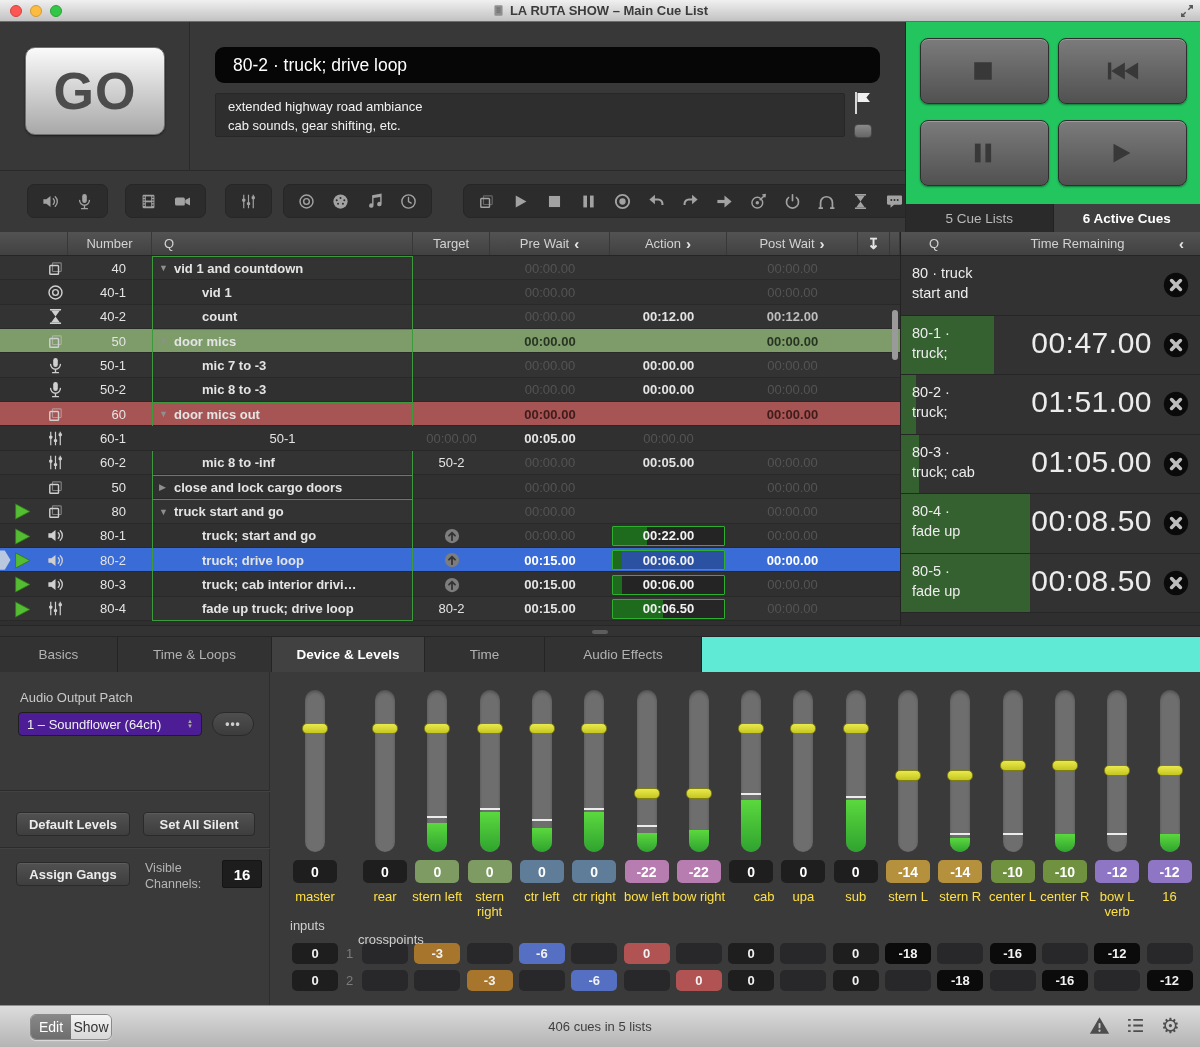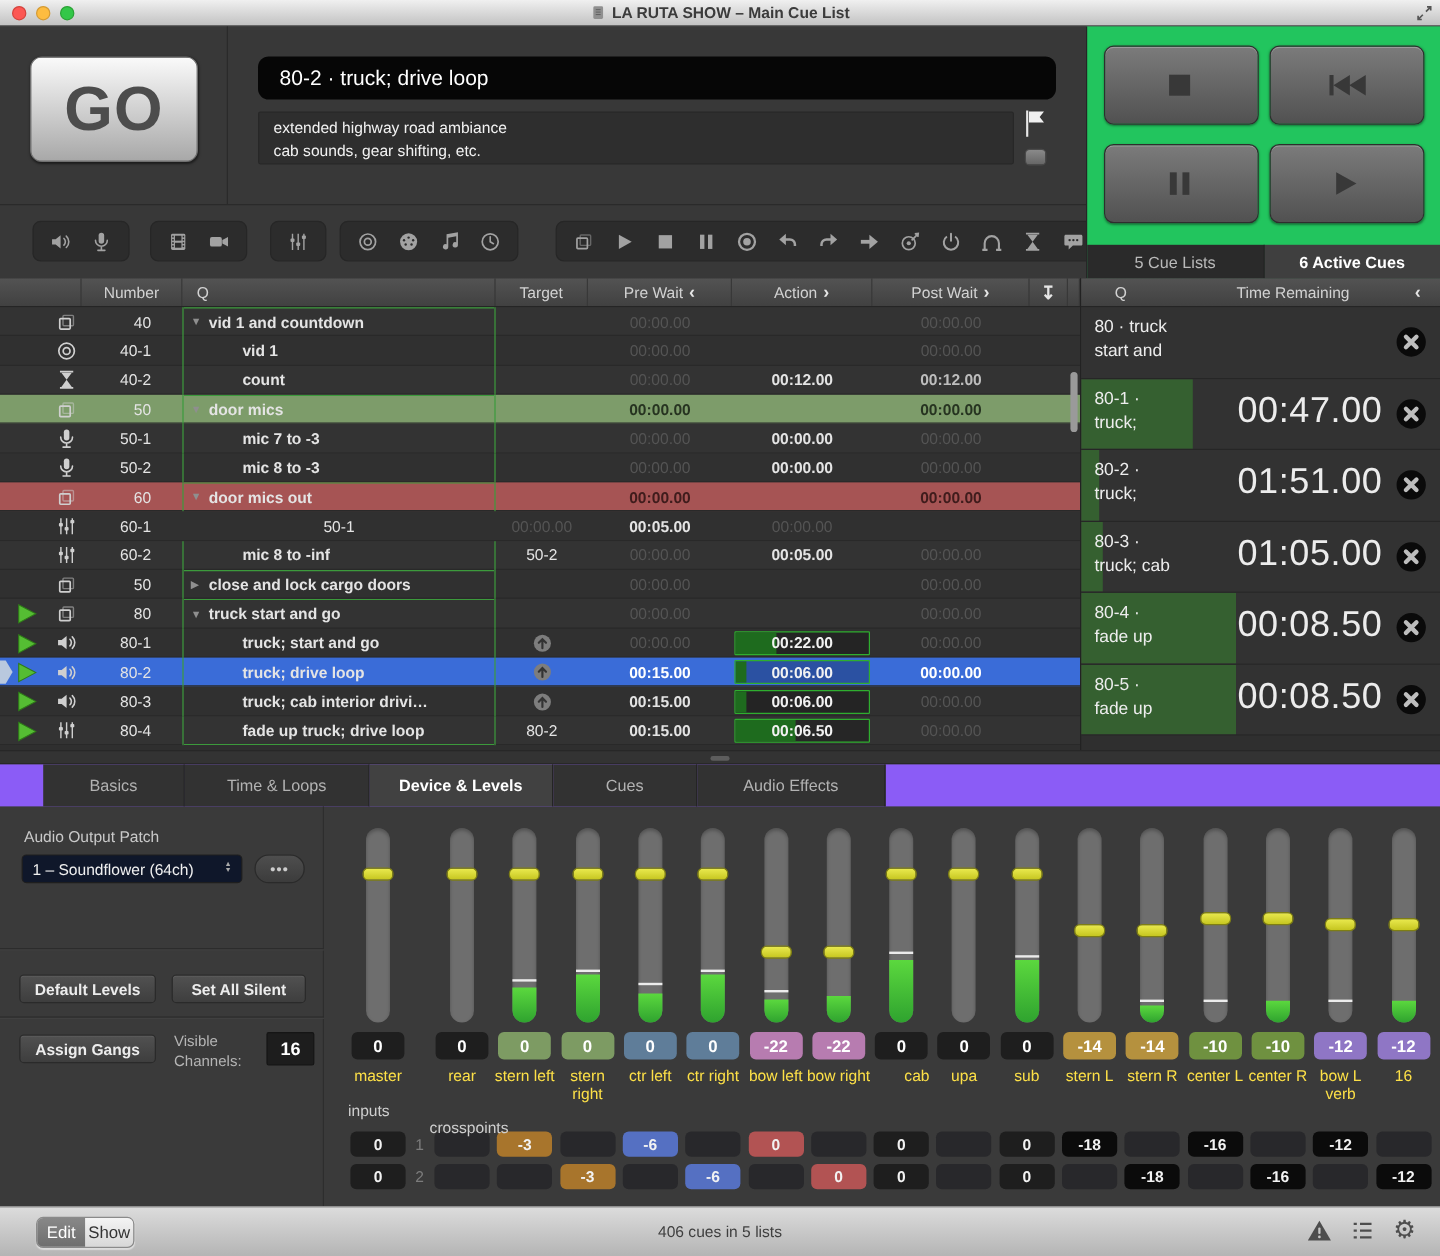--- a/index.html
+++ b/index.html
@@ -113,28 +113,28 @@
   .ap-timetext { position:absolute; right:48px; top:10px; color:#ececec; font-size:30px; letter-spacing:.5px; }
   .ap-x { position:absolute; right:11px; top:16px; width:26px; height:26px; cursor:pointer; }
 
   
   .splitter { position:absolute; left:0; top:625px; width:1200px; height:12px; background:#333;
     border-top:1px solid #272727; border-bottom:1px solid #262626; }
   .split-handle { position:absolute; left:592px; top:4px; width:16px; height:4px; border-radius:2px; background:#5d5d5d; }
 
   
   .inspector { position:absolute; left:0; top:637px; width:1200px; height:368px; background:#3a3a3a; }
-  .insp-tabs { position:absolute; left:0; top:0; width:1200px; height:35px; background:#8b5cf6; display:flex;padding-left:36px; }
+  .insp-tabs { position:absolute; left:0; top:0; width:1200px; height:35px; background:#5eead4; display:flex; }
   .insp-tab { height:35px; display:flex; align-items:center; justify-content:center; font-size:13.5px;
     background:#323232; color:#b2b2b2; border-right:1px solid #242424; cursor:pointer; }
   .insp-tab.active { background:#414141; color:#fff; font-weight:bold; }
   .insp-left { position:absolute; left:0; top:35px; width:270px; bottom:0; border-right:1px solid #2d2d2d; }
   .insp-label { color:#c9c9c9; font-size:13px; }
   .patch-label { position:absolute; left:20px; top:18px; }
-  .patch-select { position:absolute; left:18px; top:40px; width:184px; height:24px; background:#0f172a;
+  .patch-select { position:absolute; left:18px; top:40px; width:184px; height:24px; background:#4c1d95;
     border:1px solid #1e1e1e; border-radius:4px; color:#f0f0f0; font-size:13px; display:flex;
     align-items:center; padding:0 8px; cursor:pointer; }
   .patch-select .stepper { margin-left:auto; font-size:6px; color:#aaa; line-height:5px; text-align:center; }
   .more-btn { position:absolute; left:212px; top:40px; width:42px; height:24px; border-radius:12px;
     background:linear-gradient(#4e4e4e,#3c3c3c); border:1px solid #2a2a2a; color:#ccc; font-size:12px;
     font-weight:bold; display:flex; align-items:center; justify-content:center; letter-spacing:1px; cursor:pointer; }
   .insp-div { position:absolute; left:0; width:270px; height:1px; background:#2c2c2c; box-shadow:0 1px 0 #424242; }
   .insp-btn { position:absolute; height:24px; border-radius:4px; background:linear-gradient(#515151,#3e3e3e);
     border:1px solid #2a2a2a; box-shadow:inset 0 1px 0 rgba(255,255,255,.07); color:#ececec; font-size:13px;
     display:flex; align-items:center; justify-content:center; cursor:pointer; font-weight:bold; }
@@ -890,21 +890,21 @@
 
   <div class="splitter">
       <div class="split-handle"></div>
     </div>
 
   <div class="inspector">
     <div class="insp-tabs" id="insp-tabs">
         <div class="insp-tab" style="width: 118px;">Basics</div>
         <div class="insp-tab" style="width: 154px;">Time &amp; Loops</div>
         <div class="insp-tab active" style="width: 153px;">Device &amp; Levels</div>
-        <div class="insp-tab" style="width: 120px;">Cues</div>
+        <div class="insp-tab" style="width: 120px;">Time</div>
         <div class="insp-tab" style="width: 157px;">Audio Effects</div>
       </div>
     <div class="insp-left">
       <div class="insp-label patch-label">Audio Output Patch</div>
       <div class="patch-select">
         <span>1 – Soundflower (64ch)</span>
         <span class="stepper"><span>▲</span><br><span>▼</span></span>
       </div>
       <div class="more-btn">•••</div>
       <div class="insp-div" style="top:118px"></div>

